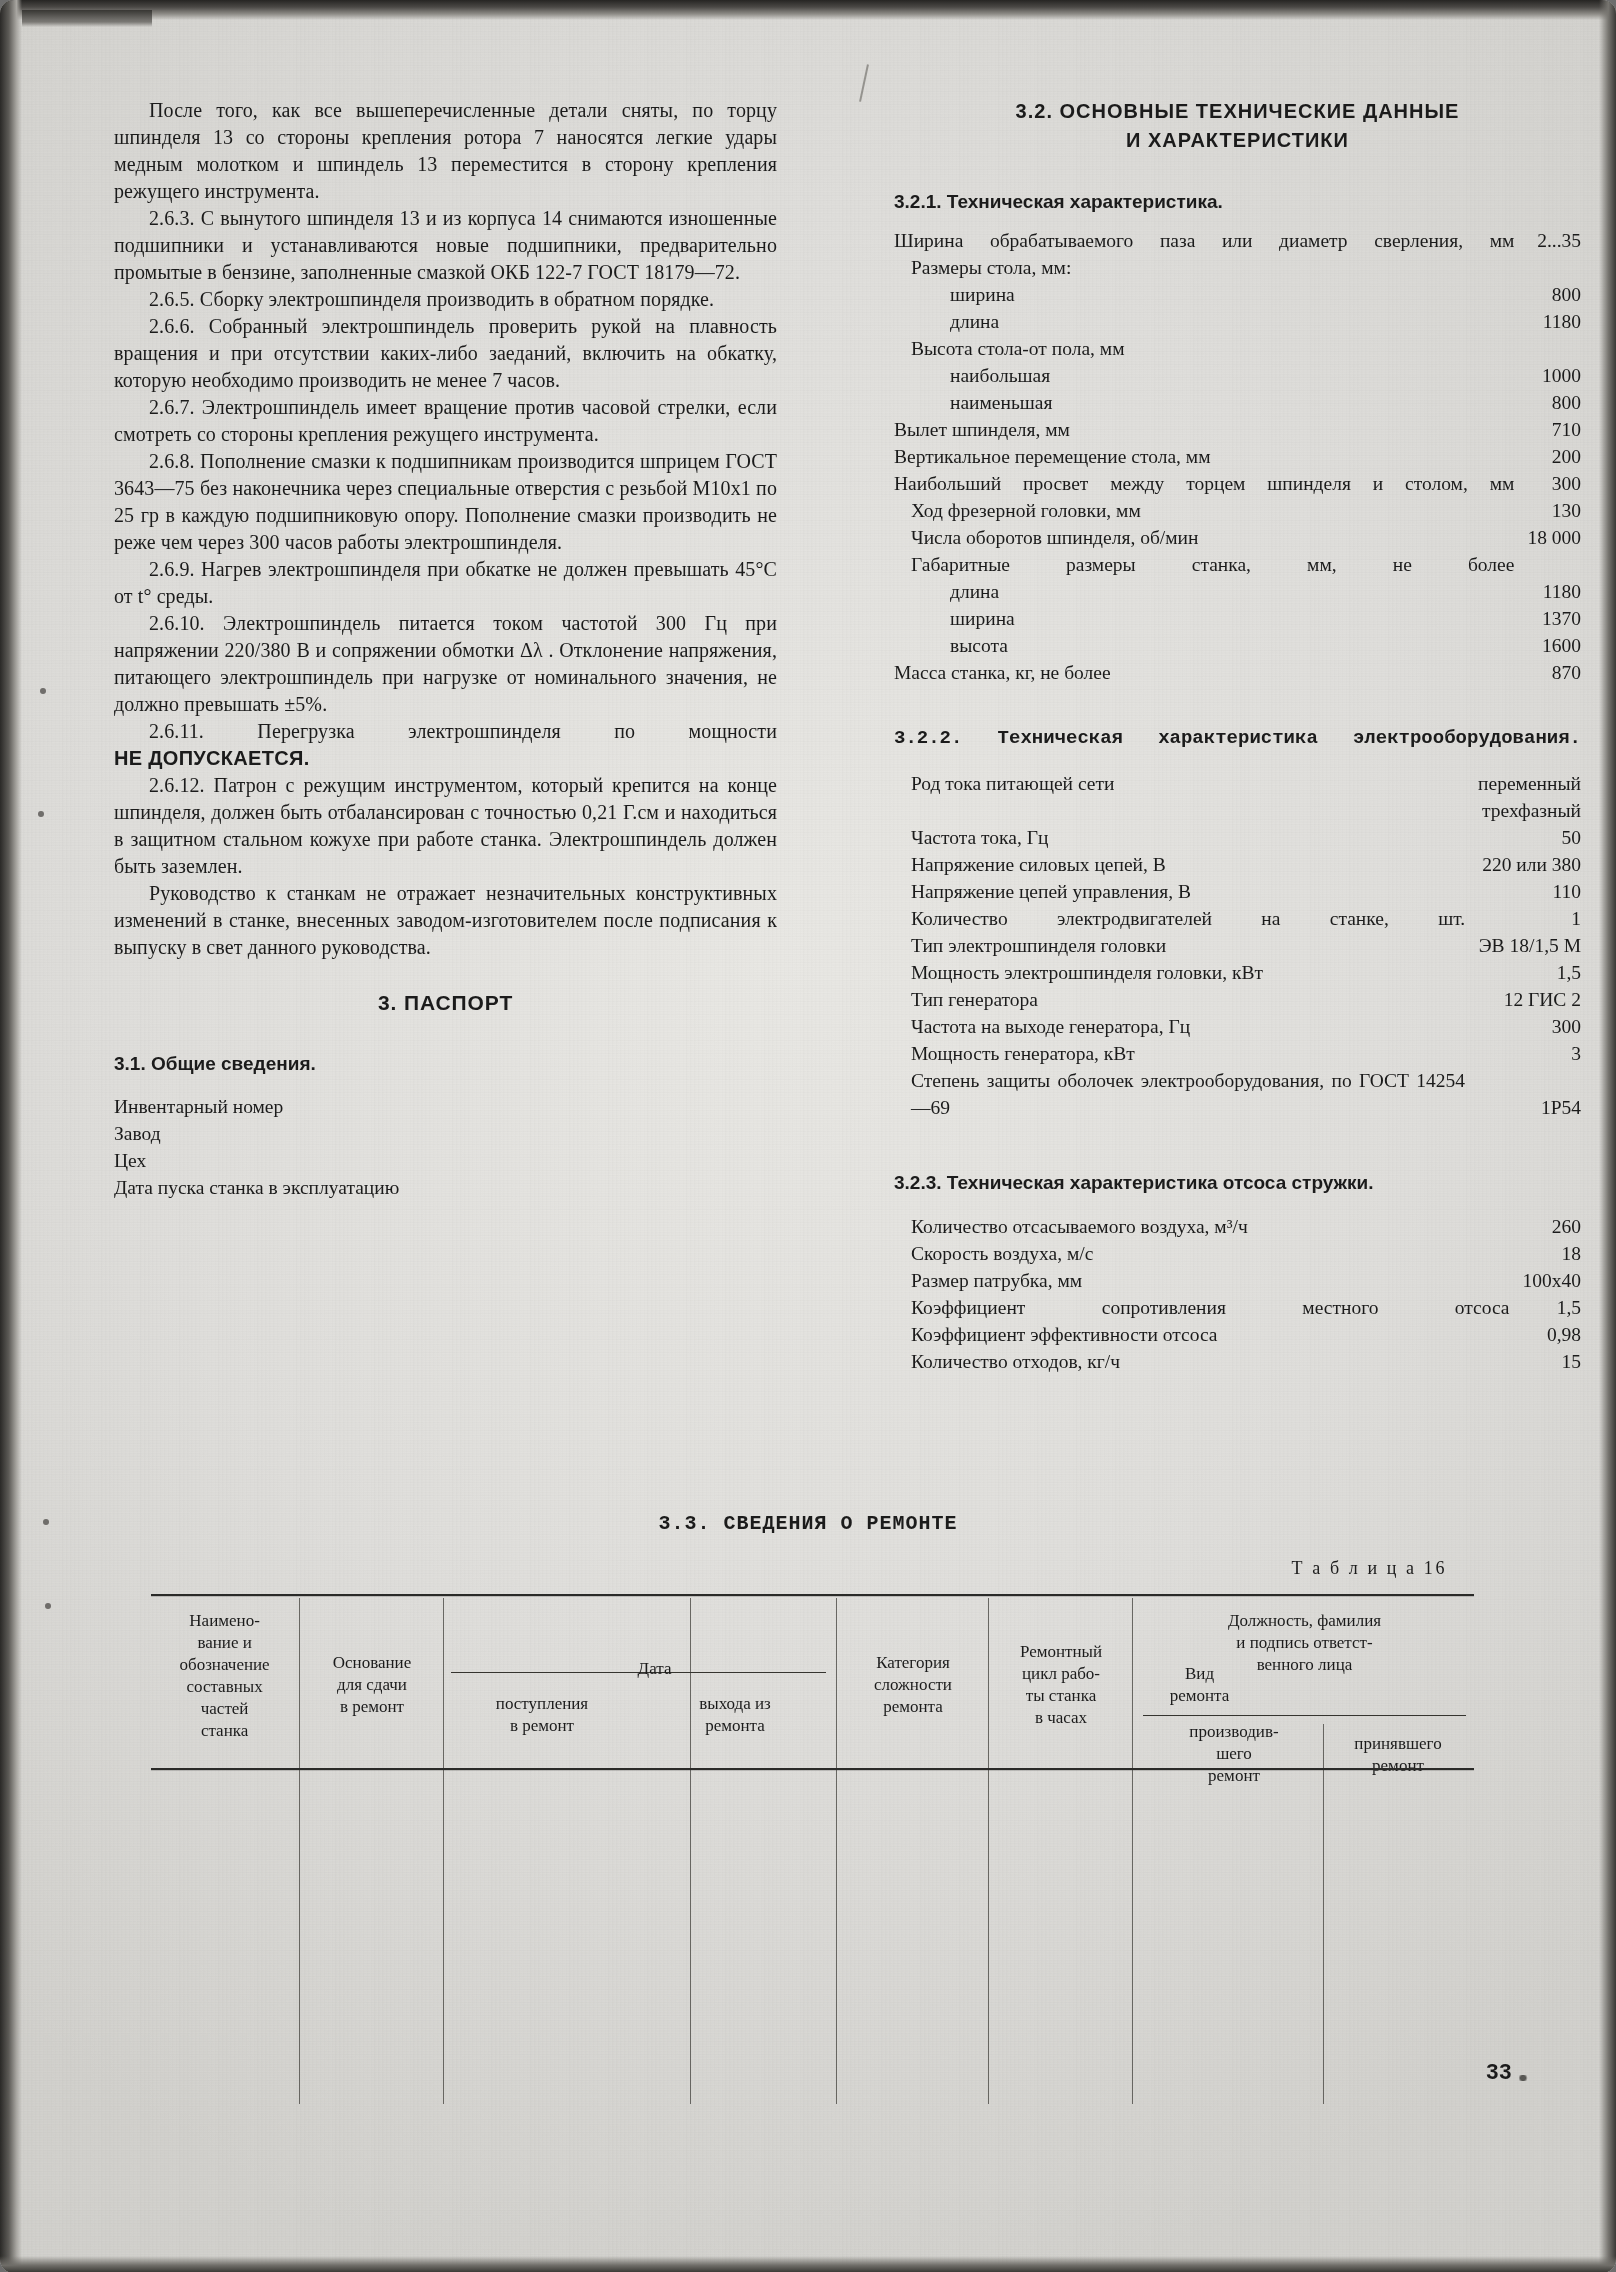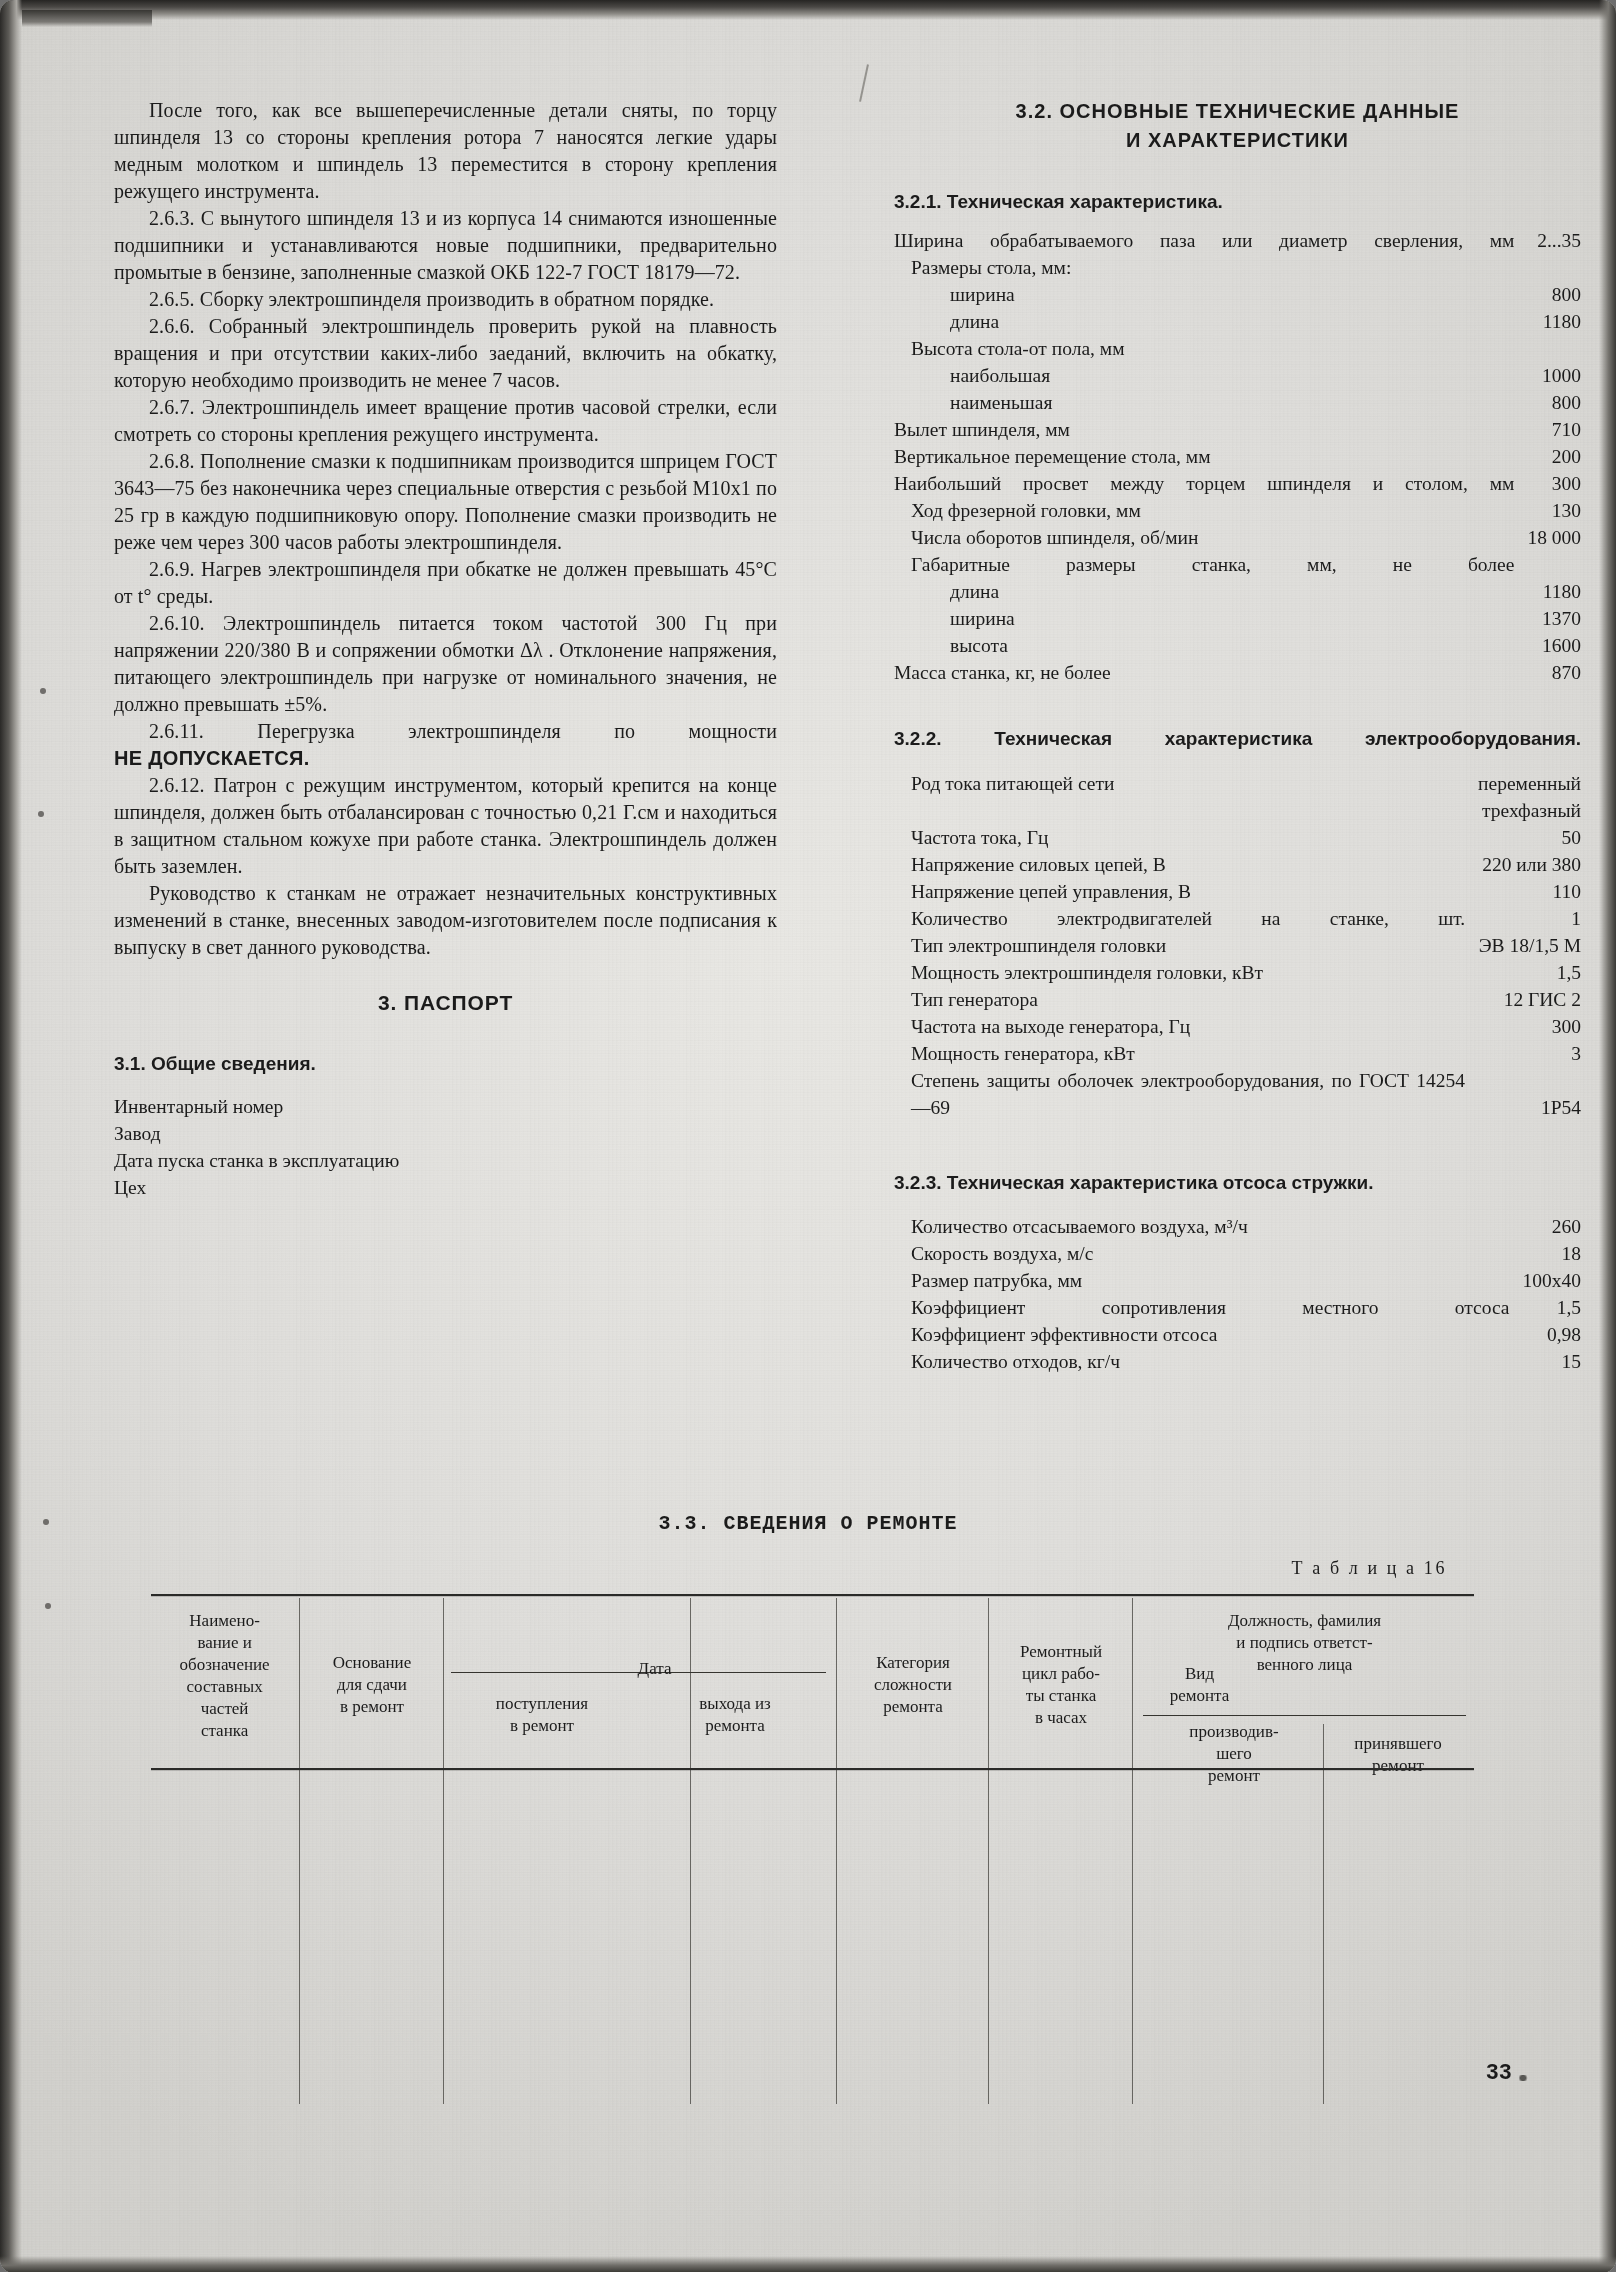--- a/index.html
+++ b/index.html
@@ -241,22 +241,22 @@
     <div style="height:30px"></div>
     <h2 class="h-center h-sec" style="font-family:'Liberation Sans', sans-serif;">3. ПАСПОРТ</h2>
 
     <div style="height:35px"></div>
     <h3 class="h-sub" style="font-family:'Liberation Sans', sans-serif;">3.1. Общие сведения.</h3>
 
     <div style="height:15.6px"></div>
     <div style="font-size:19.5px; line-height:27px;">
       <div>Инвентарный номер</div>
       <div>Завод</div>
+      <div>Цех</div>
       <div>Дата пуска станка в эксплуатацию</div>
-      <div>Цех</div>
     </div>
   </div>
 
   <div class="col-right">
 
     <h2 class="h-center h-main" style="font-family:'Liberation Sans', sans-serif;">3.2. ОСНОВНЫЕ ТЕХНИЧЕСКИЕ ДАННЫЕ</h2>
     <h2 class="h-center h-main" style="font-family:'Liberation Sans', sans-serif;">И ХАРАКТЕРИСТИКИ</h2>
 
     <div style="height:34px"></div>
     <h3 class="h-sub" style="font-family:'Liberation Sans', sans-serif;">3.2.1. Техническая характеристика.</h3>
@@ -335,21 +335,21 @@
             <td class="v">1600</td>
           </tr>
           <tr>
             <td class="k">Масса станка, кг, не более</td>
             <td class="v">870</td>
           </tr>
         </tbody>
     </table>
 
     <div style="height:39px"></div>
-    <h3 class="h-sub" style="font-family:Liberation Sans, sans-serif; text-align:justify; text-align-last:justify;">
+    <h3 class="h-sub" style="font-family:Liberation Mono, monospace; text-align:justify; text-align-last:justify;">
       <span>3.2.2. Техническая характеристика электрооборудования.</span>
     </h3>
 
     <div style="height:18px"></div>
     <table class="spec">
       <tbody>
           <tr>
             <td class="k ind1">Род тока питающей сети</td>
             <td class="v">переменный<br>трехфазный</td>
           </tr>

